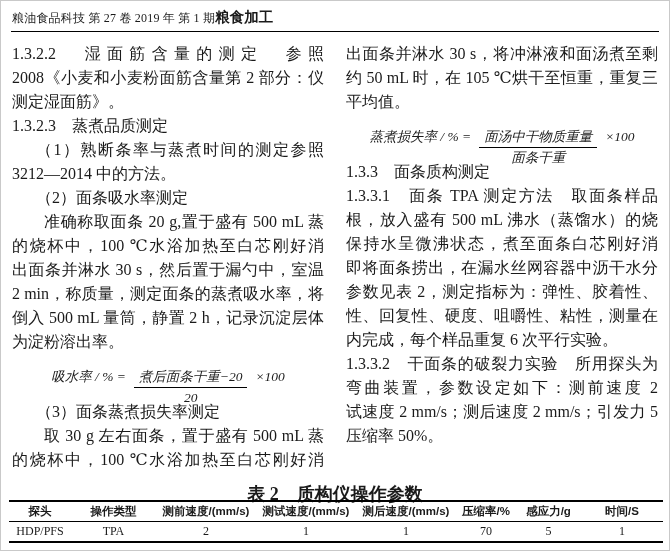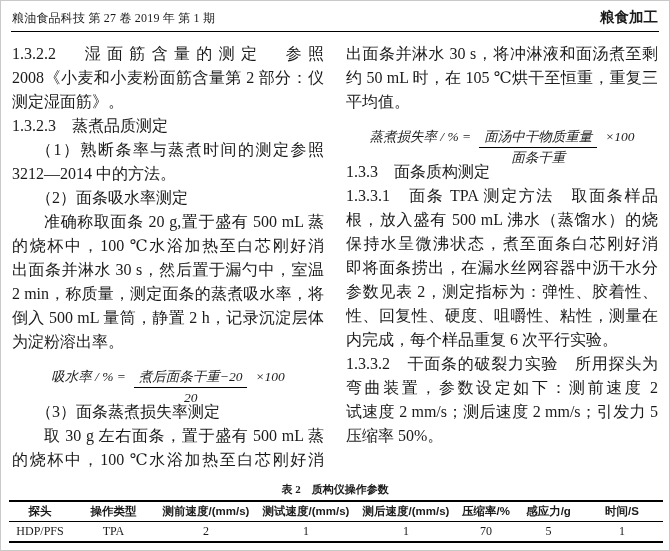--- a/index.html
+++ b/index.html
@@ -8,23 +8,22 @@
     width:670px;height:551px;
     background:#ffffff;
     border:1px solid #c9c9c9;
     box-sizing:border-box;
     font-family:"Liberation Serif","DejaVu Serif",serif;
     color:#1a1a1a;
     overflow:hidden;
   }
   .running-head{
     position:absolute;top:7px;left:11px;right:11px;
-    display:flex;justify-content:space-between;align-items:flex-end;
+    display:flex;align-items:flex-end;
     font-size:12px;
-    gap:35px;
   }
   .running-head .journal{letter-spacing:.2px;}
   .running-head .section{font-weight:bold;font-size:14.5px;}
   .head-rule{
     position:absolute;top:30px;left:10px;right:10px;
     border-top:1.6px solid #000;
   }
   .body{
     position:absolute;top:41px;left:11px;right:11px;
     display:flex;gap:22px;
@@ -43,21 +42,21 @@
   }
   .formula{
     height:46px;display:flex;align-items:center;justify-content:center;
     font-size:13.5px;font-style:italic;gap:8px;
   }
   .frac{display:inline-flex;flex-direction:column;text-align:center;line-height:18px;margin-top:20px;}
   .frac .num{border-bottom:1px solid #000;padding:0 5px 1px 5px;}
   .frac .den{padding-top:1px;}
   .table-caption{
     position:absolute;top:481px;left:0;right:0;
-    text-align:center;font-weight:bold;font-size:11px;
+    text-align:center;font-weight:bold;font-size:18px;
   }
   table.params{
     position:absolute;top:499px;left:8px;
     width:654px;table-layout:fixed;
     border-collapse:collapse;
     border-top:2px solid #000;
     border-bottom:2px solid #000;
   }
   table.params th{
     border-bottom:1px solid #000;

